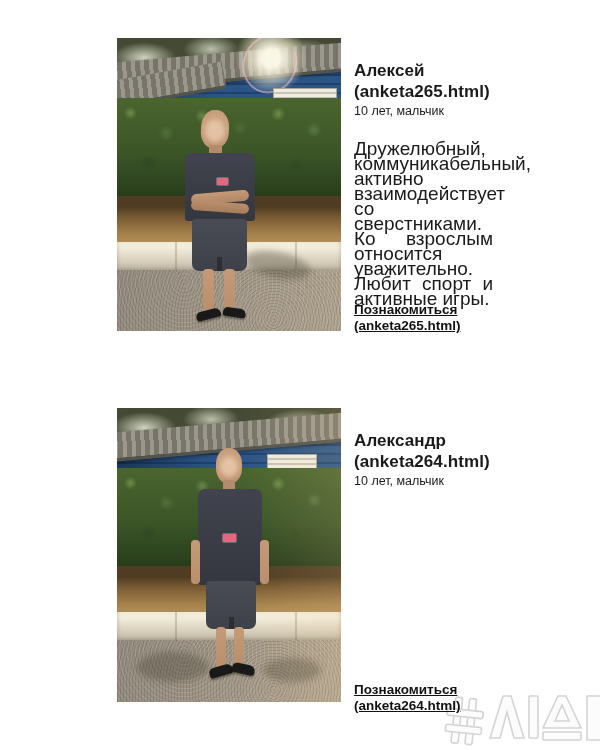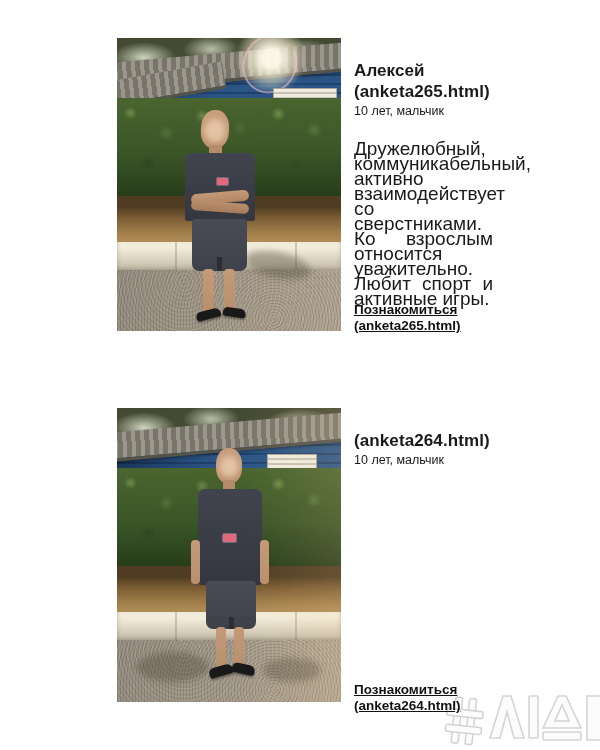--- a/index.html
+++ b/index.html
@@ -228,20 +228,21 @@
     <div class="h-file">(anketa265.html)</div>
     <div class="age">10 лет, мальчик</div>
     <div class="desc">Дружелюбный, коммуникабельный, активно взаимодействует со сверстниками. Ко взрослым относится уважительно. Любит спорт и активные игры.</div>
   </div>
   <a class="meet" id="link1" href="#">
     <span>Познакомиться</span><br>
     <span>(anketa265.html)</span>
   </a>
 
   <div class="text-col" id="text2">
+    <div class="h-name">Александр</div>
     <div class="h-file">(anketa264.html)</div>
     <div class="age">10 лет, мальчик</div>
   </div>
   <a class="meet" id="link2" href="#">
     <span>Познакомиться</span><br>
     <span>(anketa264.html)</span>
   </a>
 
 </div>
 

